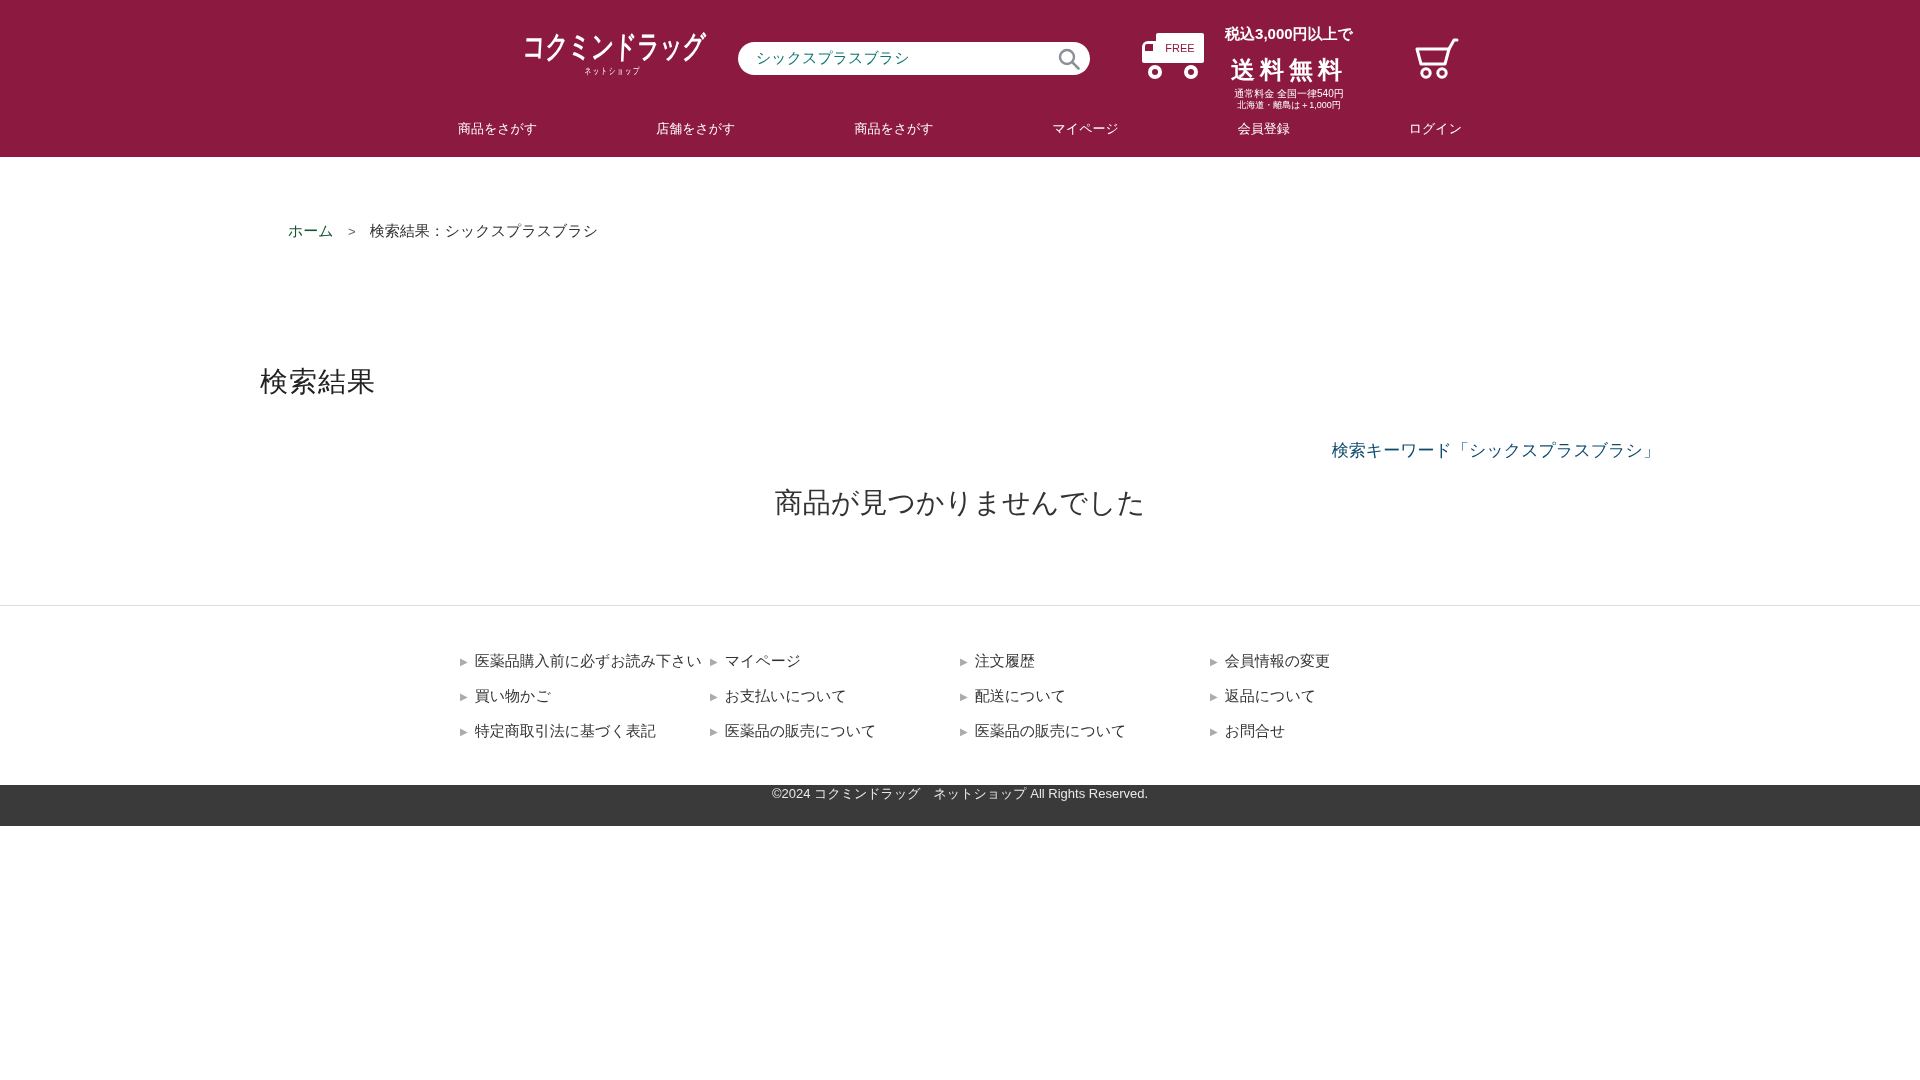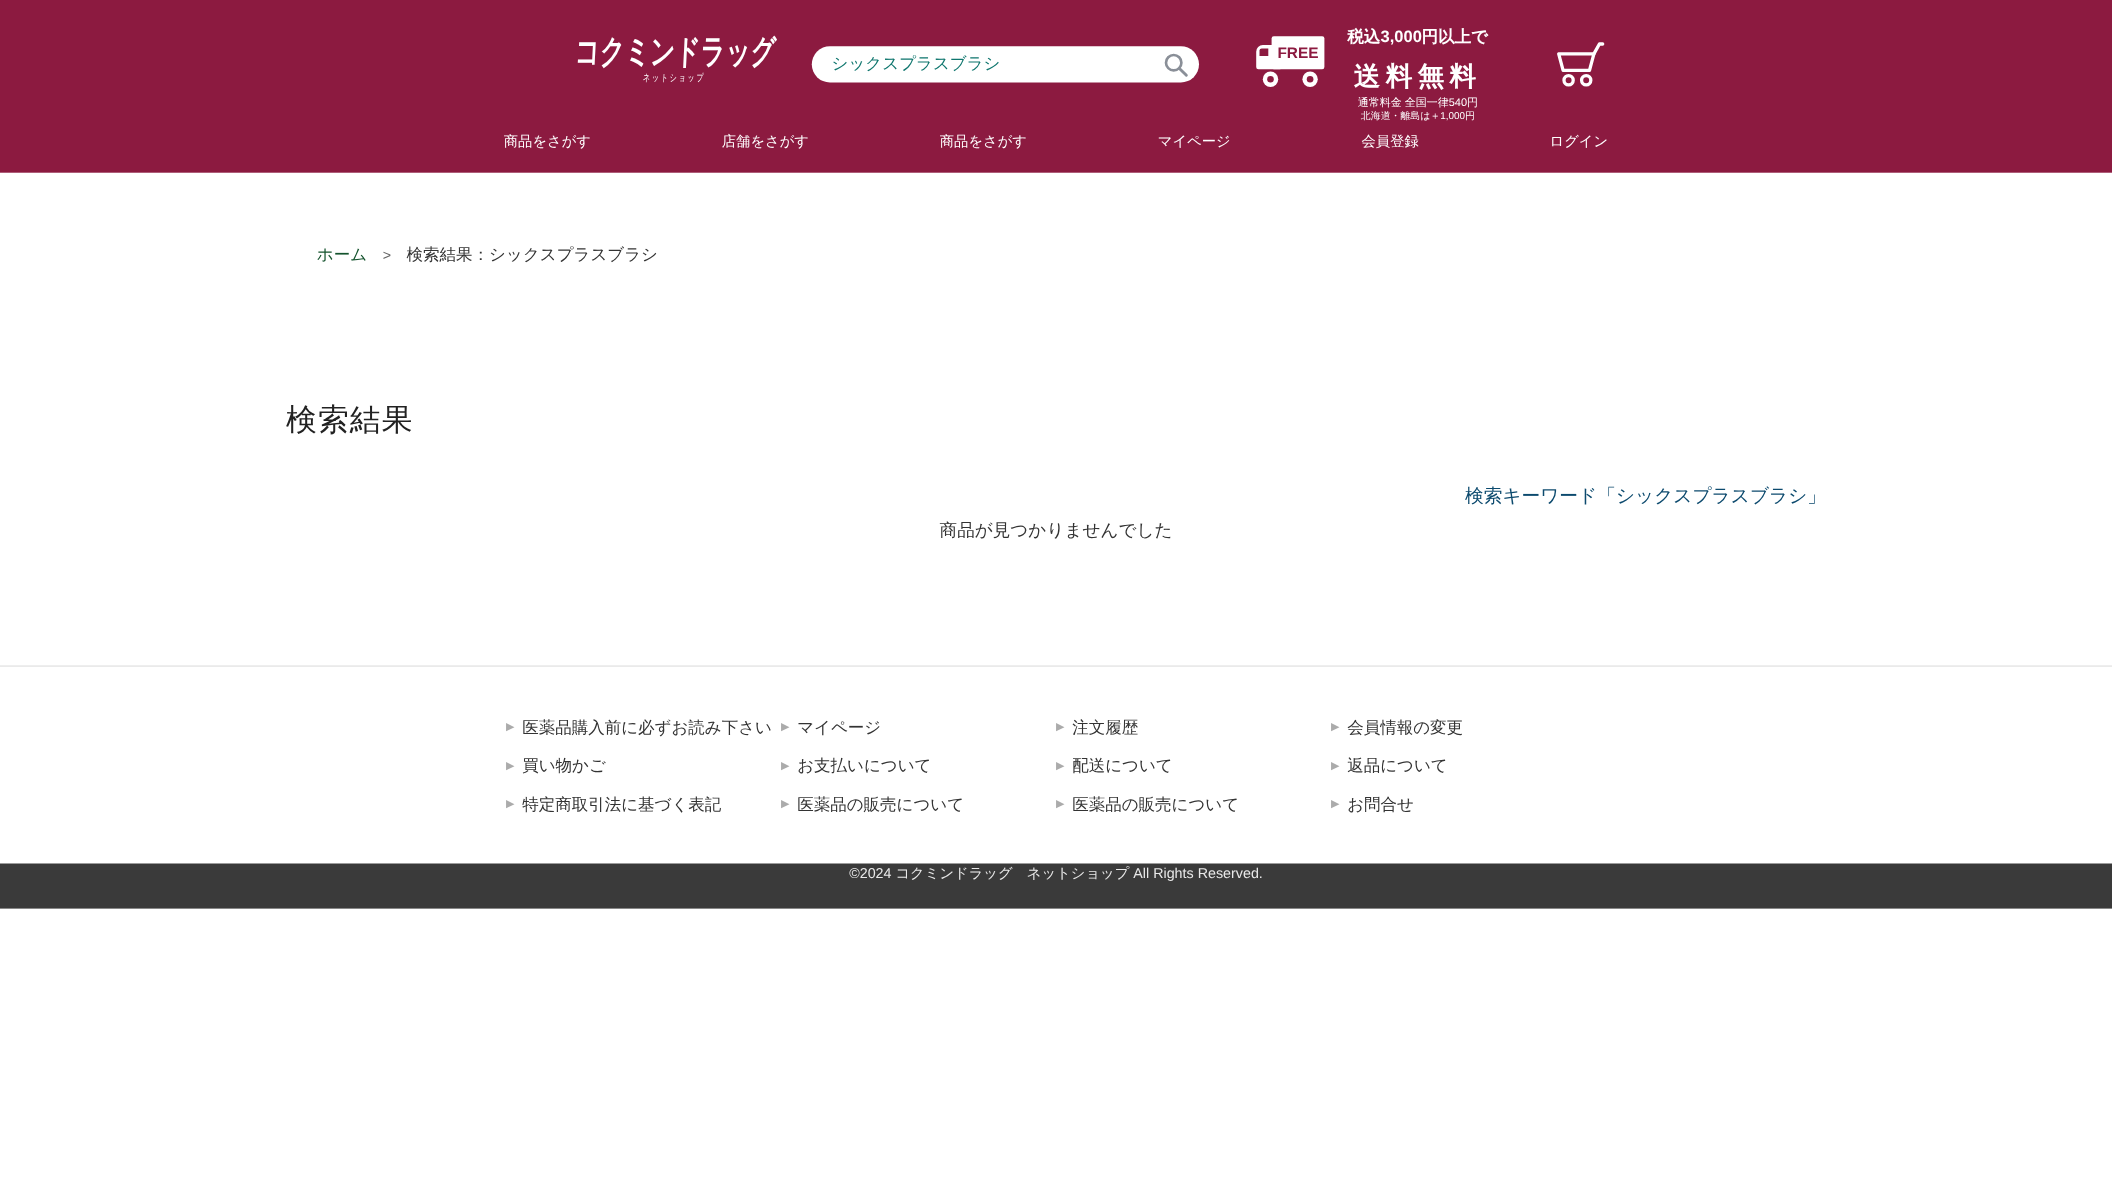--- a/index.html
+++ b/index.html
@@ -97,22 +97,22 @@
     right:0;
     top:0;
     width:48px;
     height:30px;
     background:#fff;
     border-radius:2px;
     display:flex;
     align-items:center;
     justify-content:center;
     color:var(--brand);
-    font-size:14px;
-    font-weight:bold;
+    font-size:11px;
+    font-weight:normal;
     letter-spacing:0;
   }
   .truck .cab{
     position:absolute;
     left:2px;
     top:8px;
     width:22px;
     height:22px;
     background:#fff;
     border-radius:6px 2px 0 2px;
@@ -214,23 +214,23 @@
     color:#222;
     letter-spacing:1px;
   }
   .kw-line{
     margin-top:38px;
     text-align:right;
     font-size:17px;
     color:#0c4a6e;
   }
   .no-results{
-    margin-top:10px;
+    margin-top:22px;
     text-align:center;
-    font-size:16px;
+    font-size:28px;
     color:#333;
   }
 
   
   footer{width:100%;}
   .foot-links{
     border-top:1px solid #ddd;
     padding:46px 0 44px;
   }
   .foot-inner{

